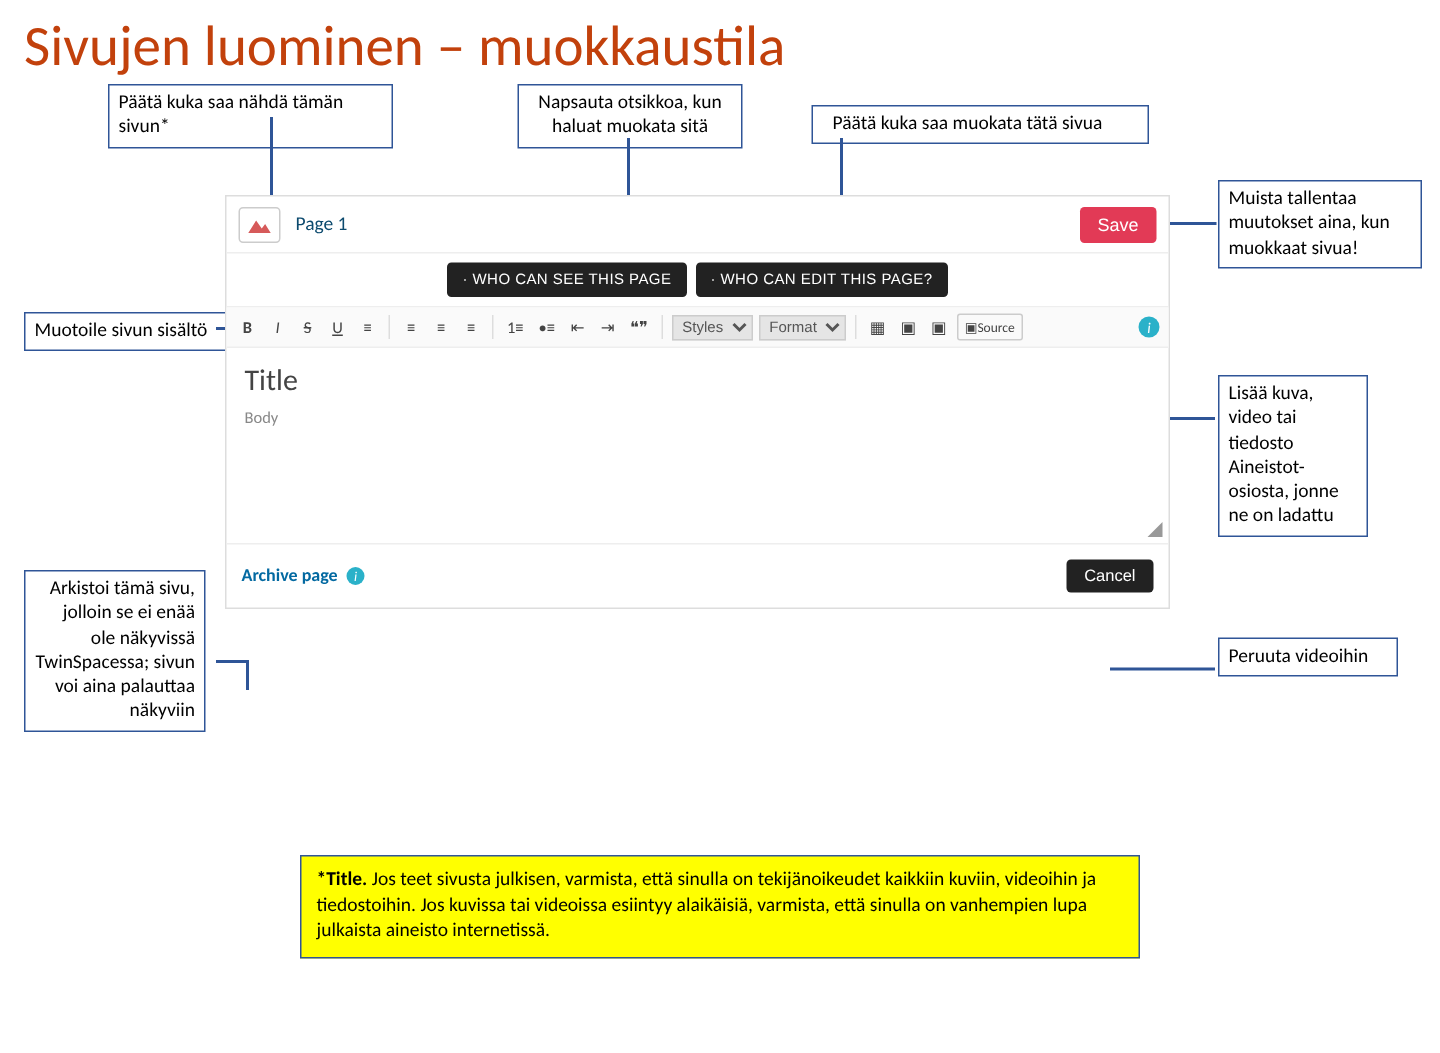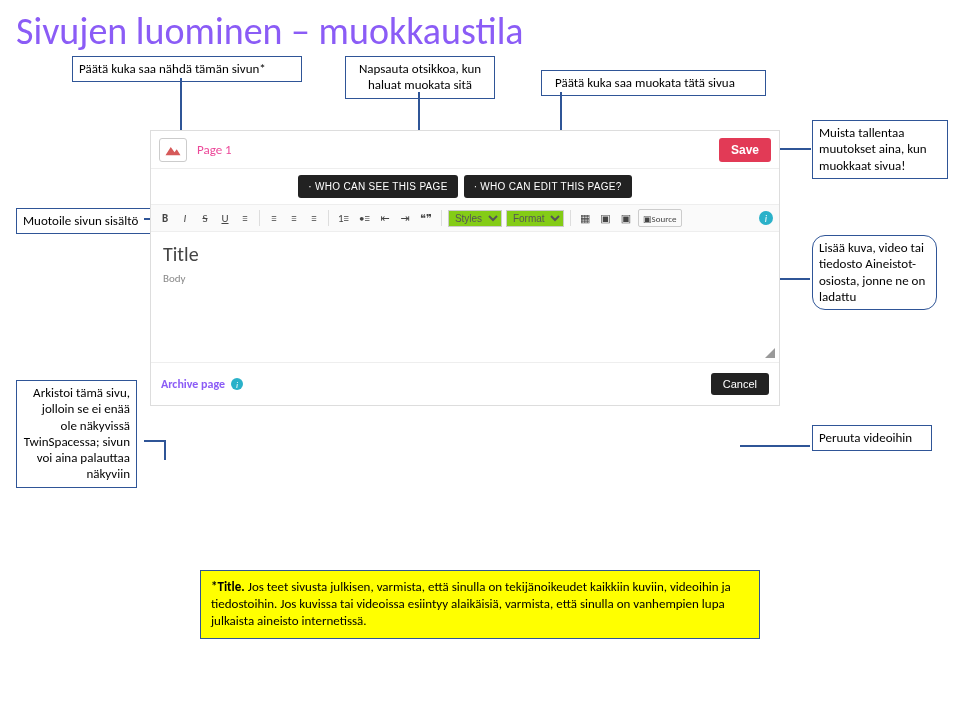--- a/index.html
+++ b/index.html
@@ -7,21 +7,21 @@
     font-family: "Segoe UI", Calibri, Arial, sans-serif;
     width: 960px;
     height: 702px;
     background: #fff;
     position: relative;
     color: #000;
   }
   .title {
     font-size: 38px;
     font-weight: 300;
-    color: #8b5cf6;
+    color: #c2410c;
     padding: 8px 16px 4px 16px;
   }
   .callout {
     border: 1px solid #2f5597;
     background: #fff;
     font-size: 13px;
     line-height: 1.25;
     padding: 4px 6px;
     color: #000;
   }
@@ -45,31 +45,31 @@
     width: 28px; height: 24px;
     background: #fff;
     border: 1px solid #ccc;
     border-radius: 3px;
     display: flex; align-items: center; justify-content: center;
     margin-right: 10px;
   }
   .thumb svg { width: 18px; height: 14px; }
   .page-label {
     flex: 1;
-    color: #ec4899;
+    color: #0c4a6e;
     font-size: 13px;
   }
   .save-btn {
     background: #e23a56;
     color: #fff;
     border: none;
     border-radius: 3px;
     padding: 5px 12px;
     font-size: 12px;
-    font-weight: 700;
+    font-weight: 400;
   }
   .bar2 {
     display: flex;
     justify-content: center;
     gap: 6px;
     padding: 6px 8px;
     border-bottom: 1px solid #eee;
   }
   .black-btn {
     background: #222;
@@ -102,21 +102,21 @@
     border-radius: 2px;
     font-size: 11px;
     color: #444;
     background: transparent;
   }
   .tb-sep { width: 1px; height: 16px; background: #ddd; margin: 0 2px; }
   .tb-select {
     font-size: 10px;
     padding: 1px 2px;
     border: 1px solid #ccc;
-    background: #84cc16;
+    background: #e5e5e5;
     color: #555;
   }
   .tb-info {
     margin-left: auto;
     width: 14px; height: 14px;
     border-radius: 50%;
     background: #2ab1c9;
     color: #fff;
     font-size: 10px;
     font-style: italic;
@@ -137,21 +137,21 @@
     border-bottom: 10px solid #999;
   }
   .bar-bottom {
     display: flex;
     align-items: center;
     padding: 10px 10px;
     border-top: 1px solid #eee;
     gap: 6px;
   }
   .archive {
-    color: #8b5cf6;
+    color: #0369a1;
     font-size: 12px;
     font-weight: 600;
   }
   .info-dot {
     width: 12px; height: 12px; border-radius: 50%;
     background: #2ab1c9; color: #fff; font-size: 9px; font-style: italic;
     display: inline-flex; align-items: center; justify-content: center;
   }
   .spacer { flex: 1; }
   .cancel-btn {
@@ -170,26 +170,26 @@
     top: 570px;
     width: 560px;
     background: #ffff00;
     border: 1px solid #2f5597;
     padding: 8px 10px;
     font-size: 13px;
     line-height: 1.3;
     color: #000;
   }
   
-  #co-whosee { position:absolute; left:72px; top:56px; width:230px; }
+  #co-whosee { position:absolute; left:72px; top:56px; width:190px; }
   #co-clicktitle { position:absolute; left:345px; top:56px; width:150px; text-align:center; }
   #co-whoedit { position:absolute; left:541px; top:70px; width:225px;padding-left:13px; }
   #co-save { position:absolute; left:812px; top:120px; width:136px; }
   #co-format { position:absolute; left:16px; top:208px; width:138px; }
-  #co-insert { position:absolute; left:812px; top:235px; width:125px;border-radius:13px; }
+  #co-insert { position:absolute; left:812px; top:250px; width:100px; }
   #co-archive { position:absolute; left:16px; top:380px; width:121px;text-align:right; }
   #co-cancel { position:absolute; left:812px; top:425px; width:120px; }
 </style>
 </head>
 <body>
 
 <div class="title">Sivujen luominen – muokkaustila</div>
 
 <div id="co-whosee" class="callout">Päätä kuka saa nähdä tämän sivun*</div>
 <div id="co-clicktitle" class="callout">Napsauta otsikkoa, kun haluat muokata sitä</div>

